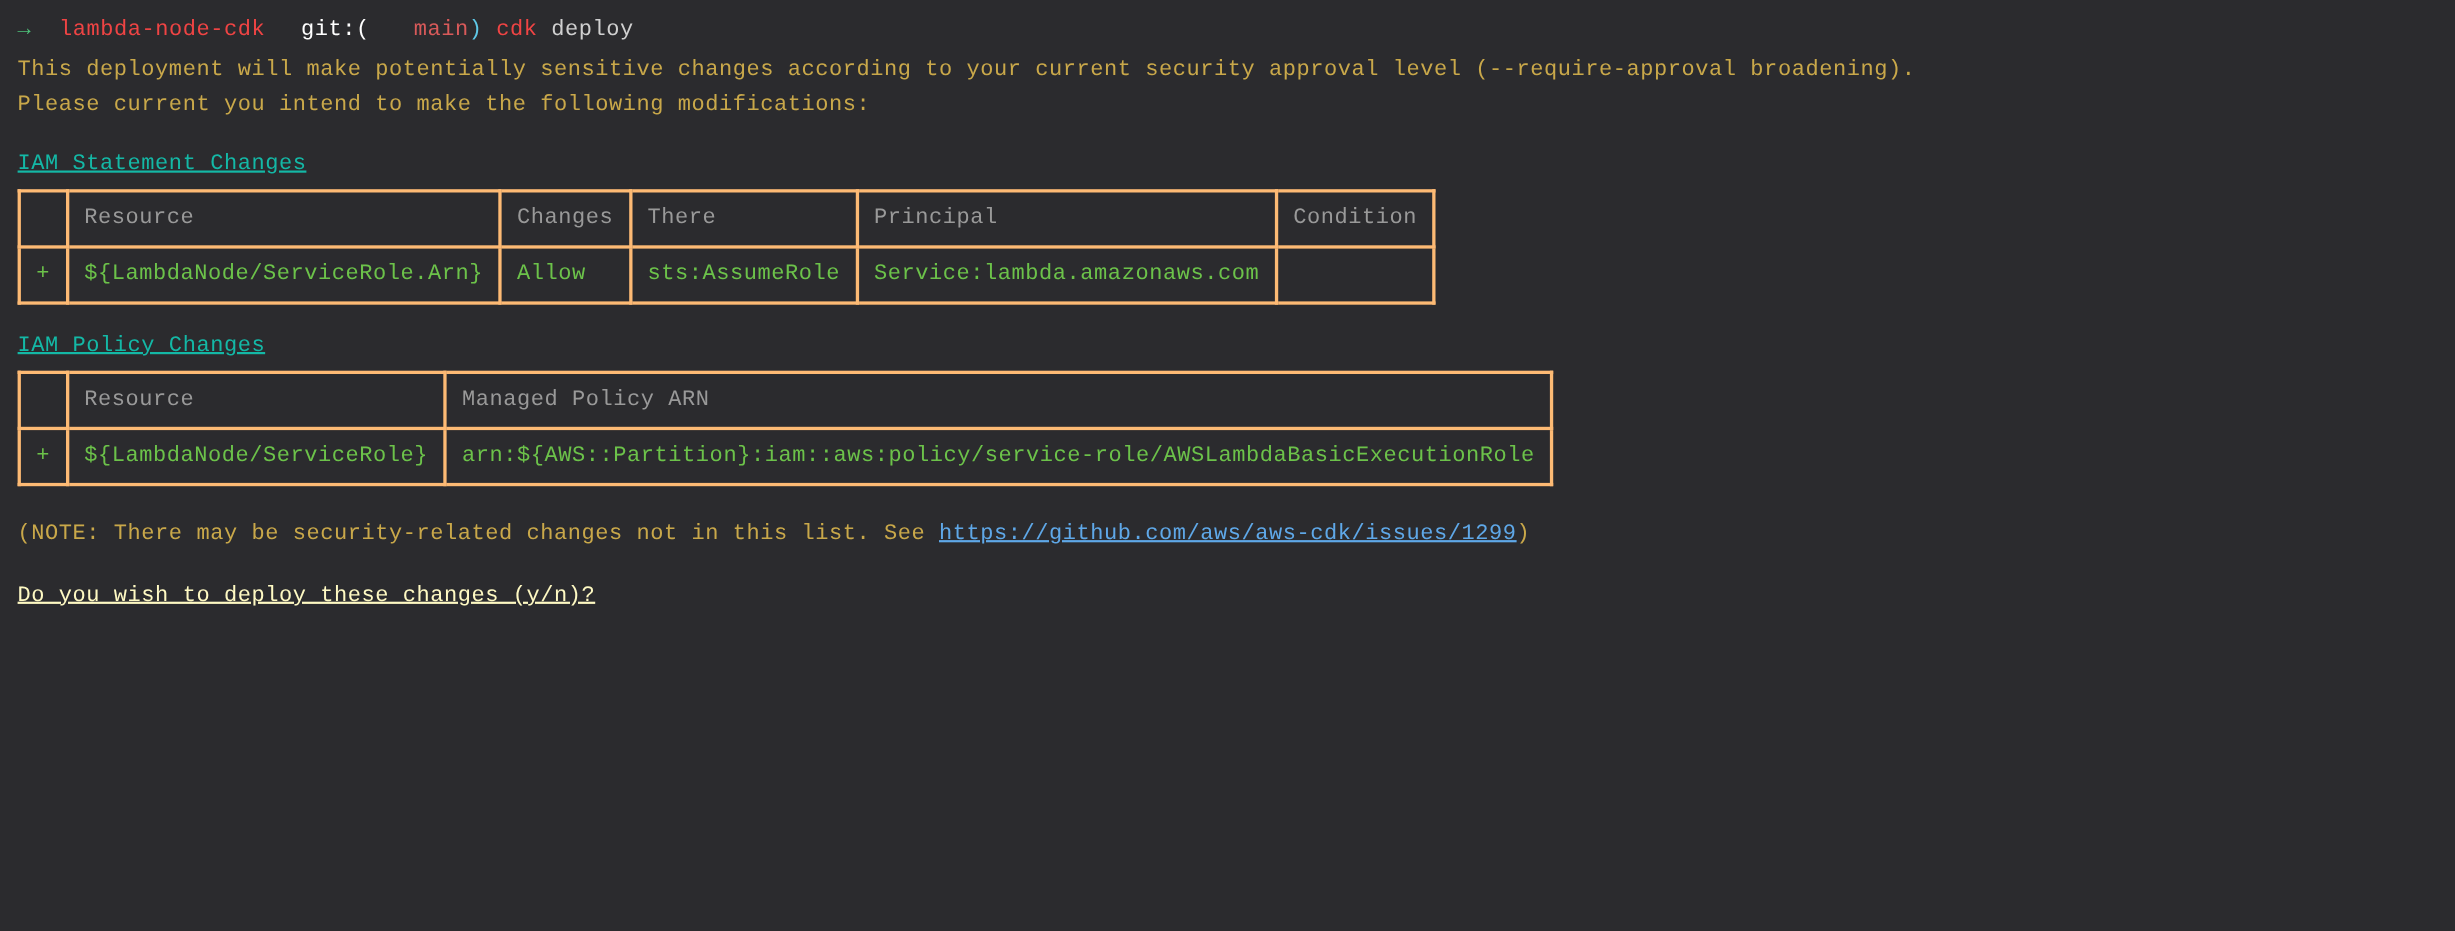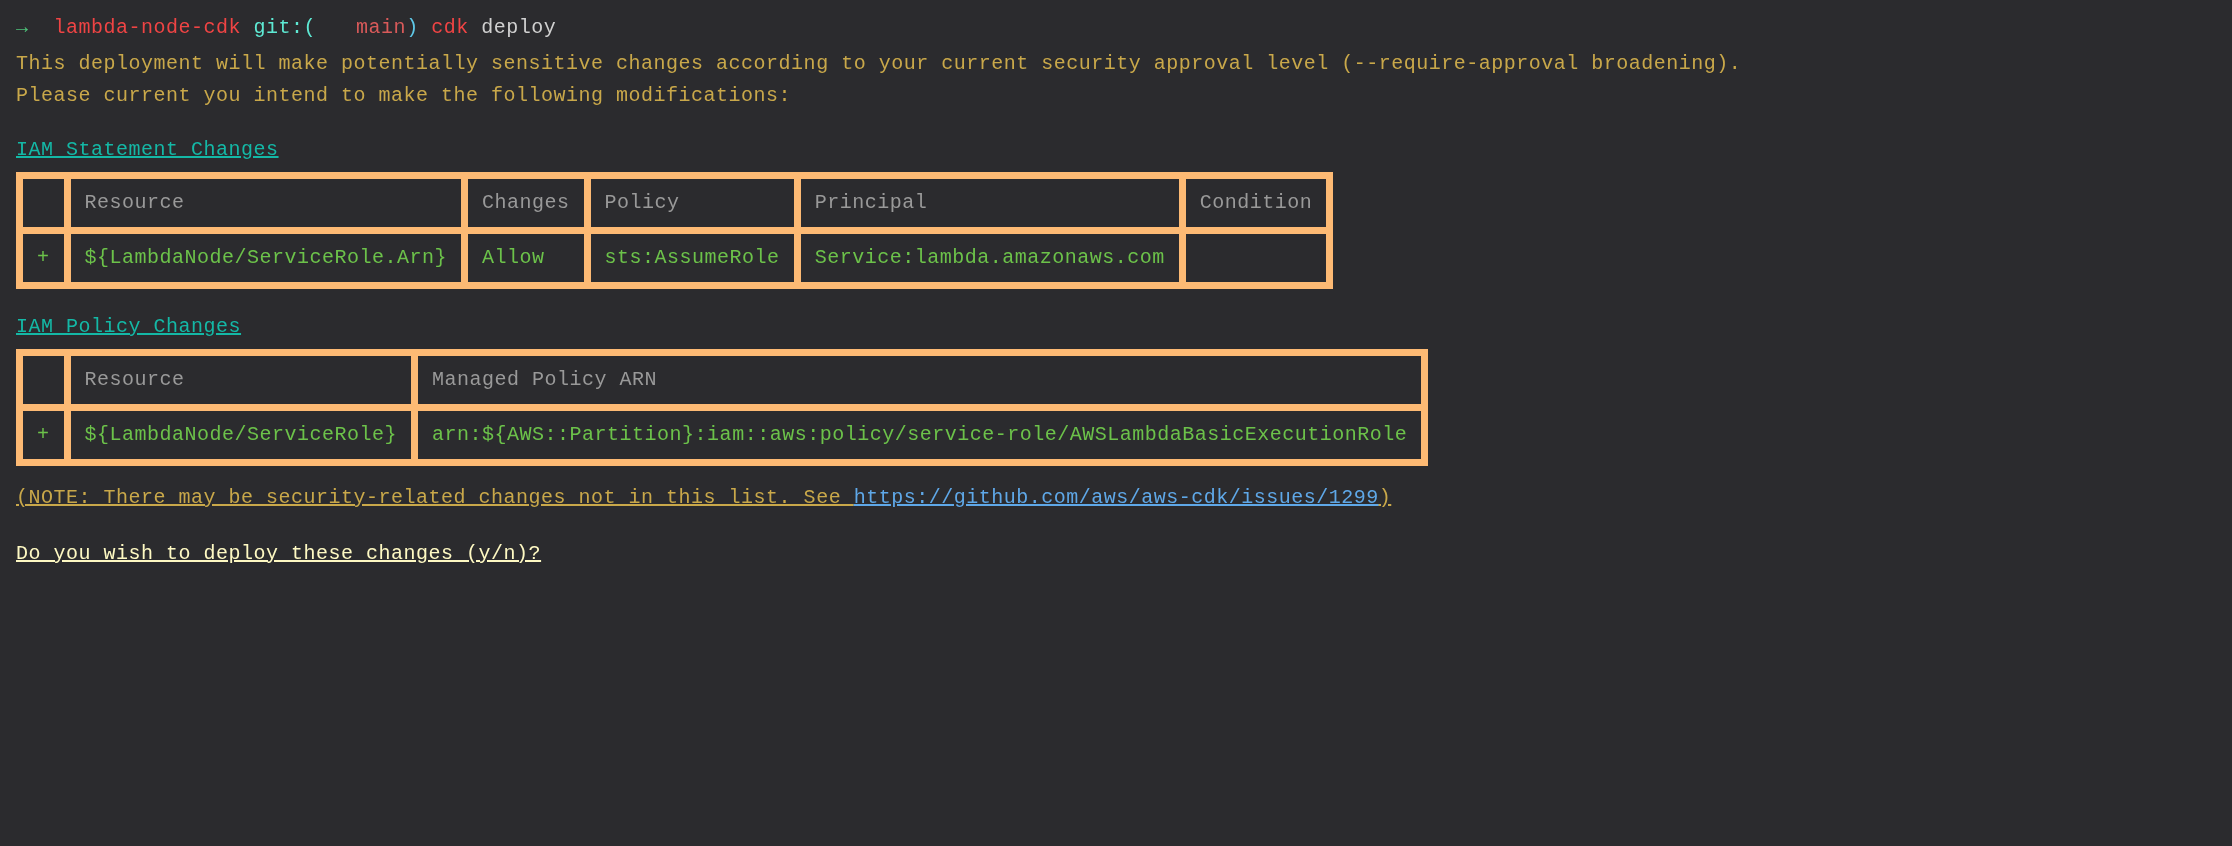--- a/index.html
+++ b/index.html
@@ -14,53 +14,53 @@
       font-size: 20px;
       line-height: 1.6;
       padding: 12px 16px;
       letter-spacing: 0.5px;
     }
     .prompt-line {
       margin-bottom: 4px;
     }
     .arrow { color: #4ec27a; }
     .dir { color: #ef4444; }
-    .git-prefix { color: #5eead4; }
+    .git-prefix { color: #ffffff; margin-left: 20px; }
     .branch { color: #d85a5a; margin-left: 40px; }
     .paren { color: #5fc9e8; }
     .cmd { color: #ef4444; }
     .cmd-arg { color: #d0d0d0; }
     .warning { color: #c9a84a; }
     .section-header {
       text-decoration: underline;
       color: #14b8a6;
       margin-top: 22px;
       margin-bottom: 6px;
     }
     table {
       border-collapse: collapse;
       margin-top: 4px;
       margin-bottom: 8px;
     }
     td, th {
-      border: 7px solid #fdba74;
+      border: 3px solid #fdba74;
       padding: 8px 14px;
       text-align: left;
       font-weight: normal;
       white-space: nowrap;
     }
     th {
       color: #999999;
     }
     .sign-col {
       width: 40px;
       text-align: center;
     }
     .green-text { color: #6cc24a; }
-    .note-line { margin-top: 16px; text-decoration: underline; }
+    .note-line { margin-top: 28px; }
     .link {
       color: #5fa8e8;
       text-decoration: underline;
     }
     .question { margin-top: 24px; color: #fef9c3; text-decoration: underline; }
   </style>
 </head>
 <body>
 
 <div class="prompt-line">
@@ -75,21 +75,21 @@
 <div class="warning">Please current you intend to make the following modifications:</div>
 
 <div class="section-header">IAM Statement Changes</div>
 
 <table>
   <tbody>
       <tr>
     <th class="sign-col"></th>
     <th>Resource</th>
     <th>Changes</th>
-    <th>Policy</th>
+    <th>There</th>
     <th>Principal</th>
     <th>Condition</th>
   </tr>
   <tr class="green-text">
     <td class="sign-col">+</td>
     <td>${LambdaNode/ServiceRole.Arn}</td>
     <td>Allow</td>
     <td>sts:AssumeRole</td>
     <td>Service:lambda.amazonaws.com</td>
     <td></td>

